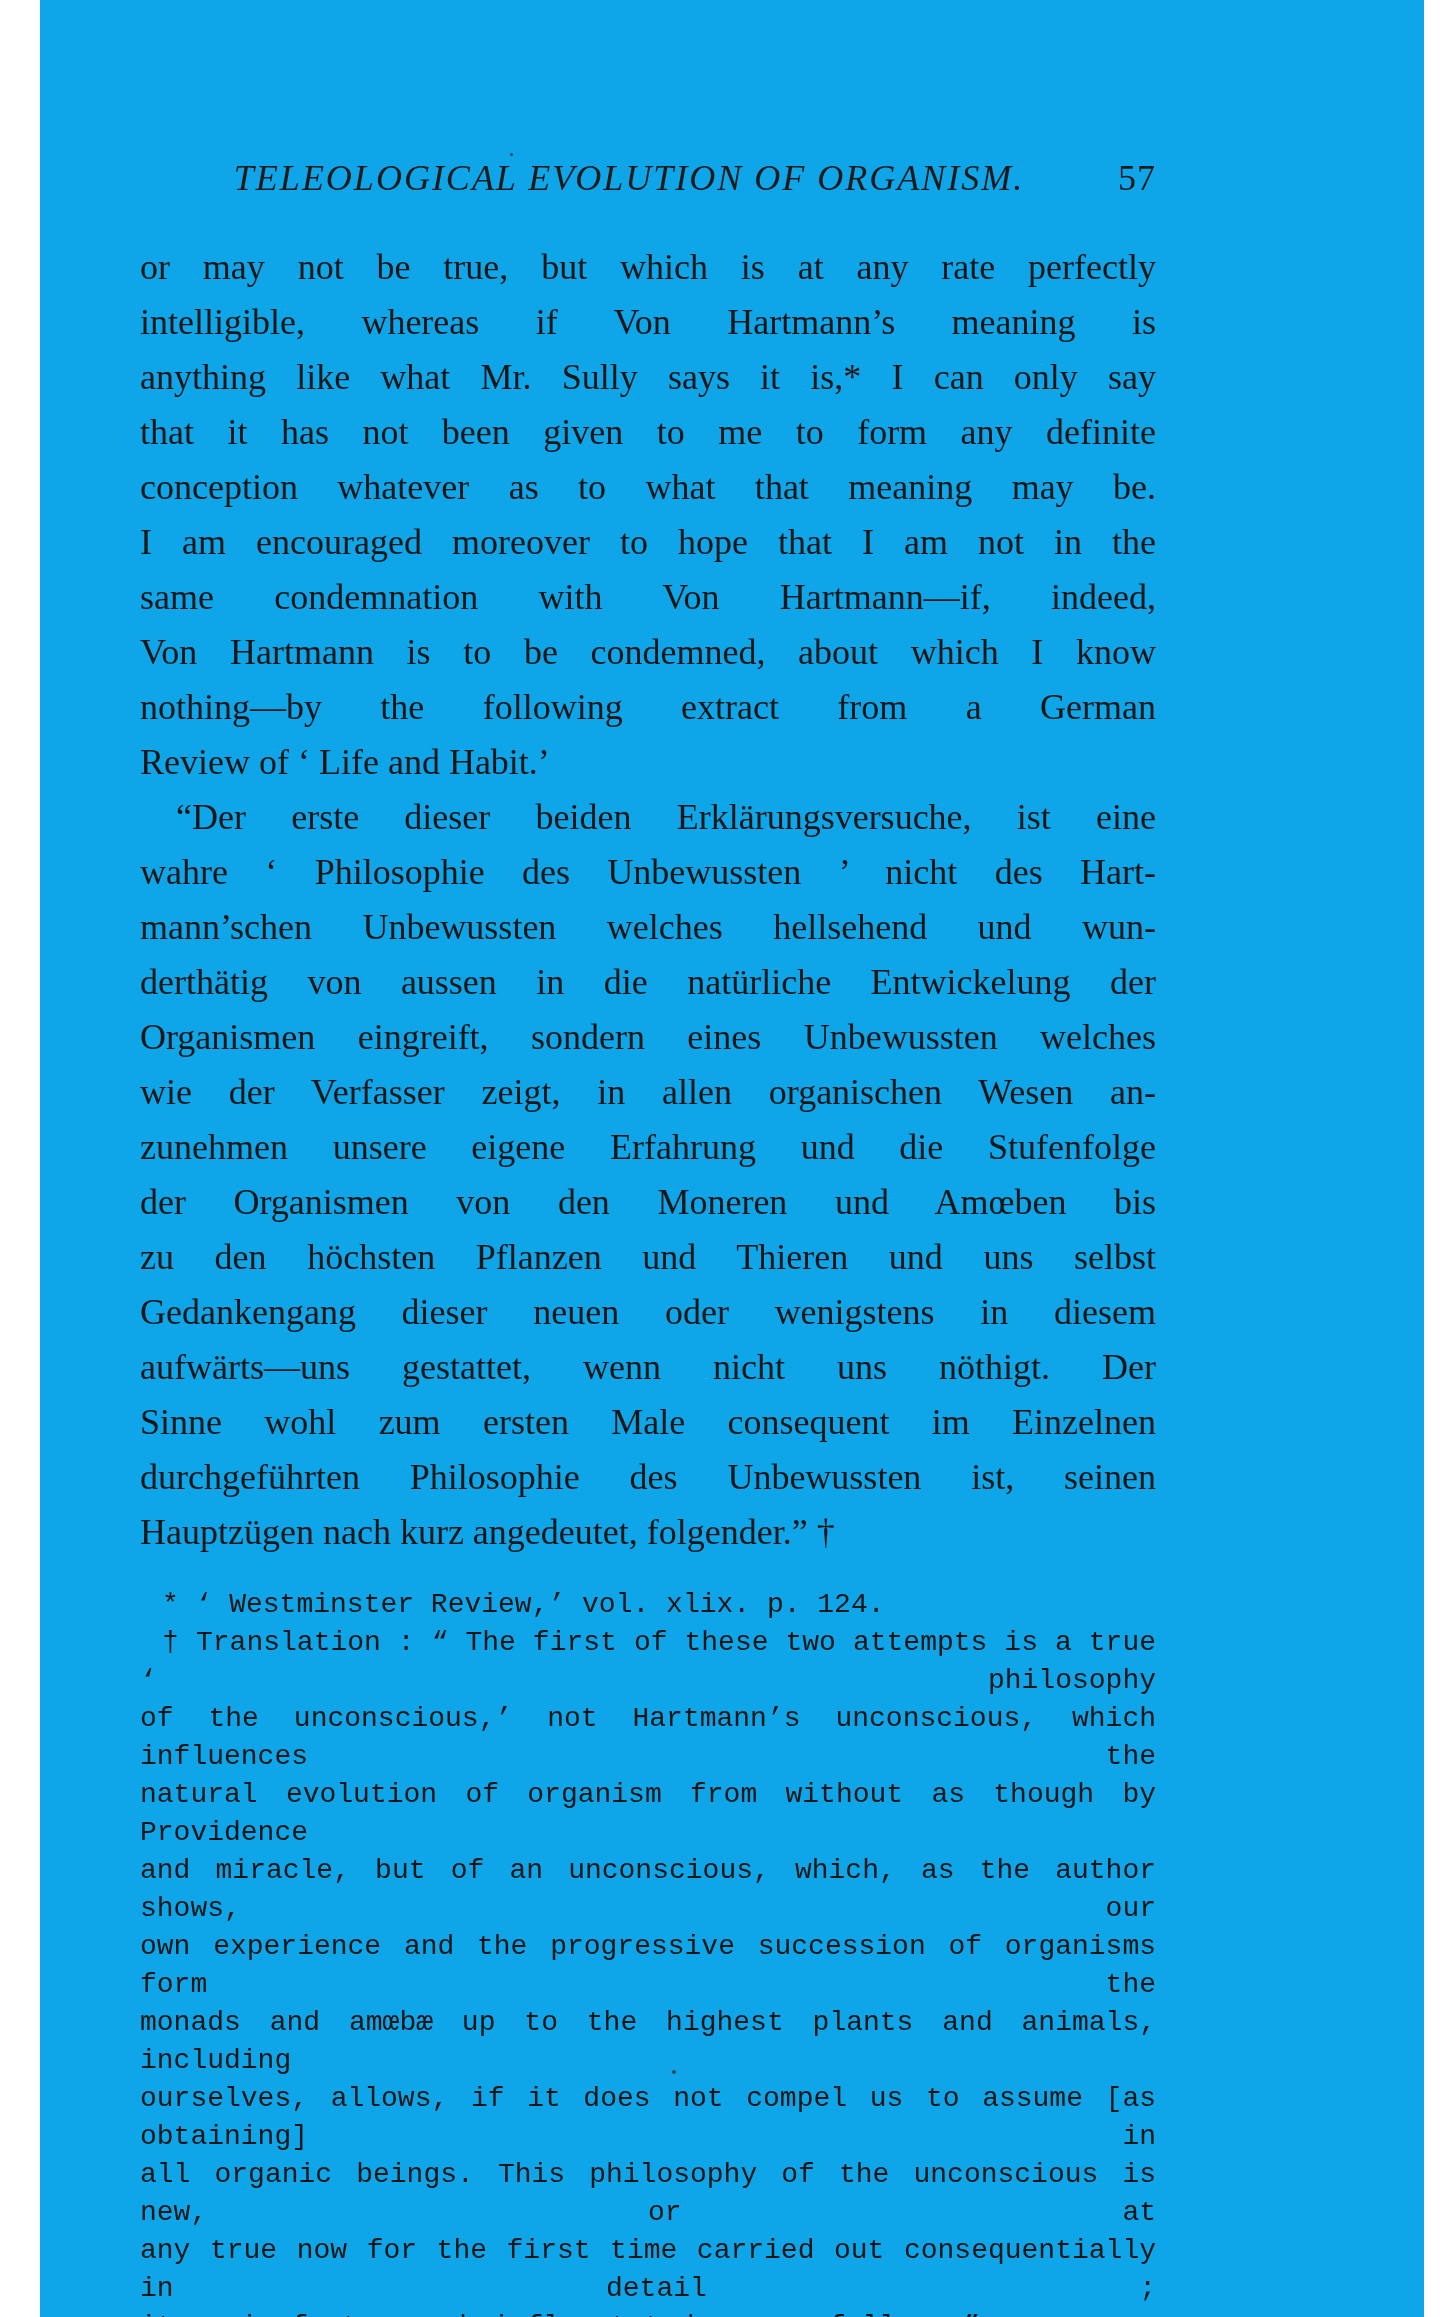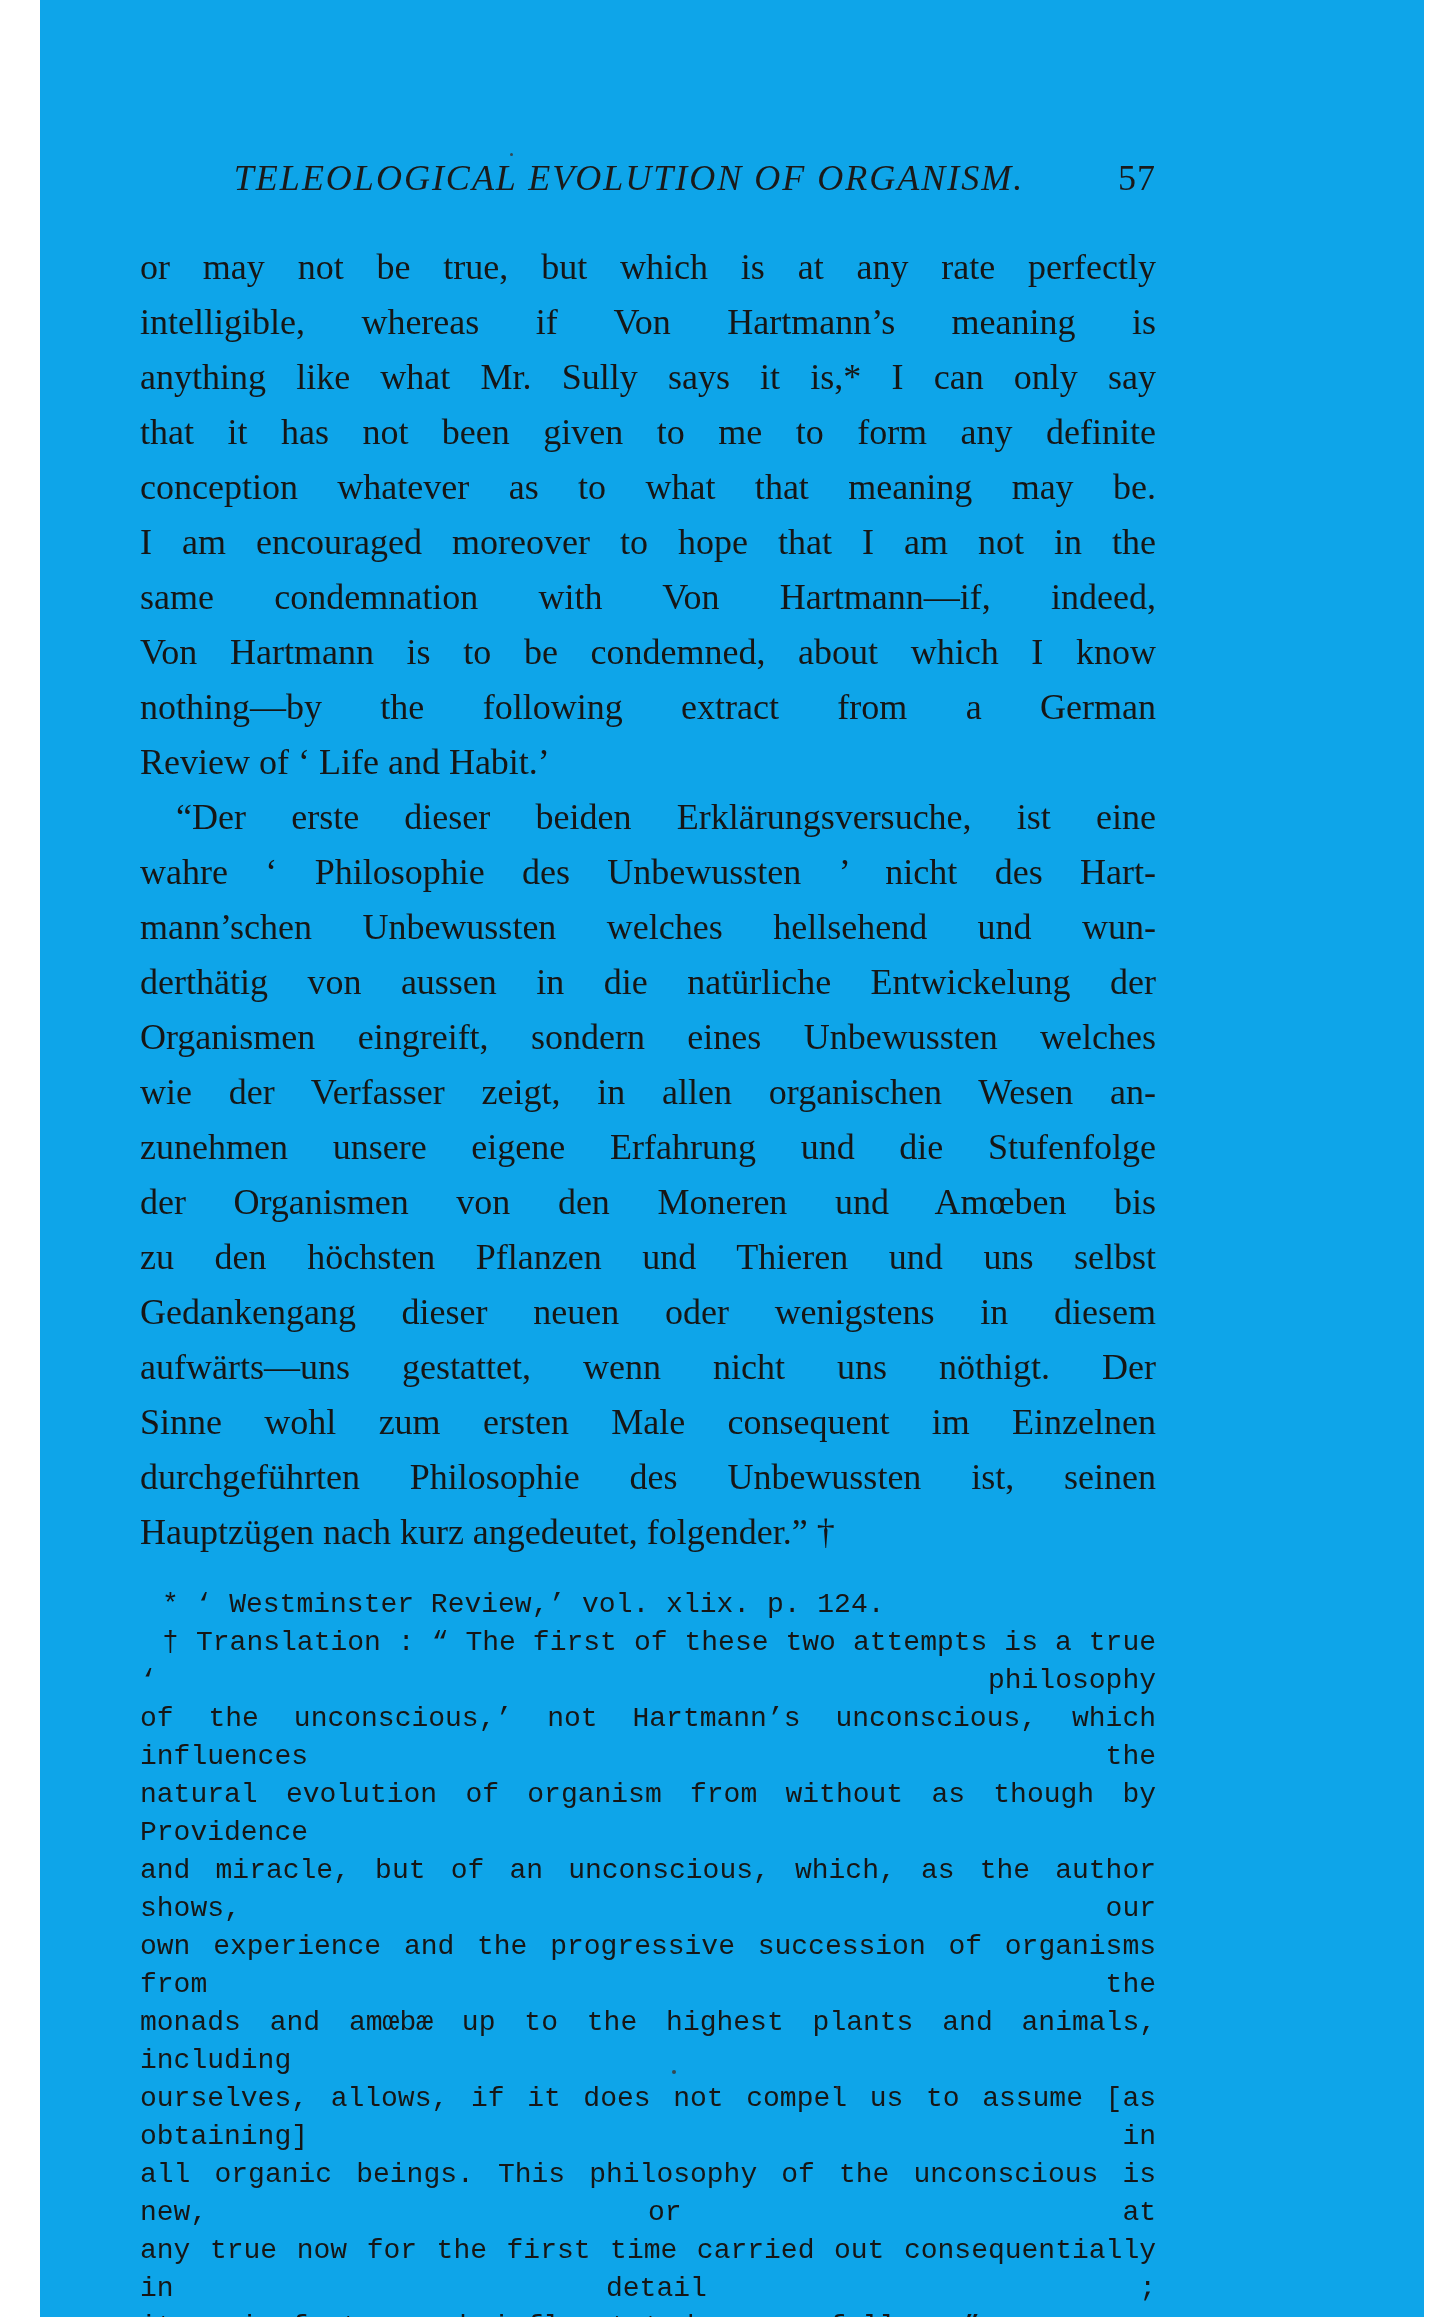--- a/index.html
+++ b/index.html
@@ -137,21 +137,21 @@
 
     <div class="footnotes">
       <div class="para indent-first">
           <div class="line last">* ‘ Westminster Review,’ vol. xlix. p. 124.</div>
         </div>
       <div class="para indent-first">
           <div class="line">† Translation :  “ The first of these two attempts is a true ‘ philosophy</div>
           <div class="line">of the unconscious,’ not Hartmann’s unconscious, which influences the</div>
           <div class="line">natural evolution of organism from without as though by Providence</div>
           <div class="line">and miracle, but of an unconscious, which, as the author shows, our</div>
-          <div class="line">own experience and the progressive succession of organisms from the</div>
+          <div class="line">own experience and the progressive succession of organisms form the</div>
           <div class="line">monads and amœbæ up to the highest plants and animals, including</div>
           <div class="line">ourselves, allows, if it does not compel us to assume [as obtaining] in</div>
           <div class="line">all organic beings.  This philosophy of the unconscious is new, or at</div>
           <div class="line">any true now for the first time carried out consequentially in detail ;</div>
           <div class="line last">its main features, briefly stated are as follows.”</div>
         </div>
     </div>
 
   </div>
 

